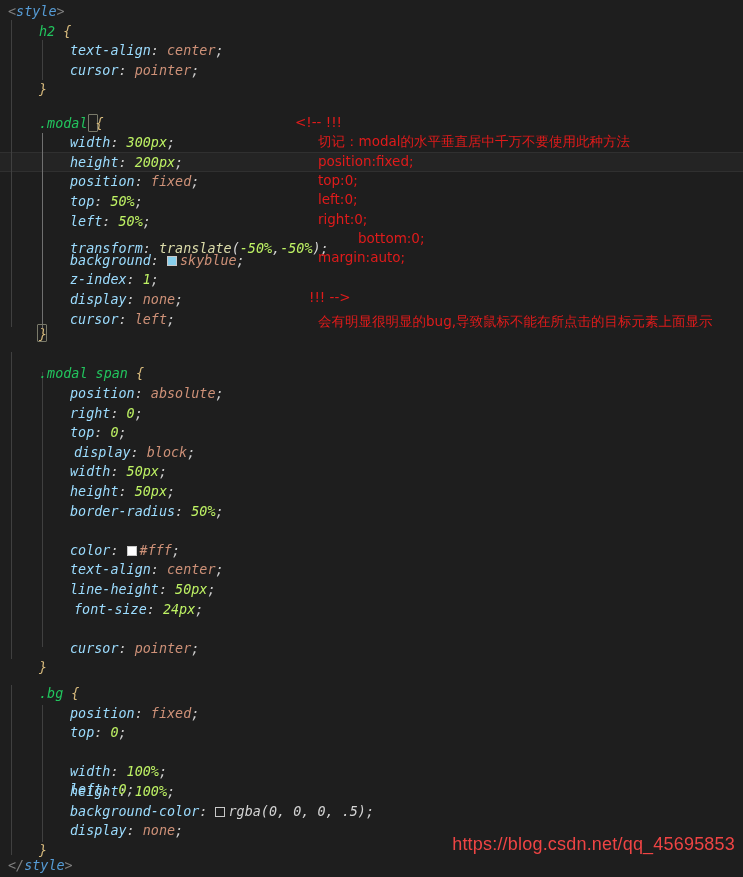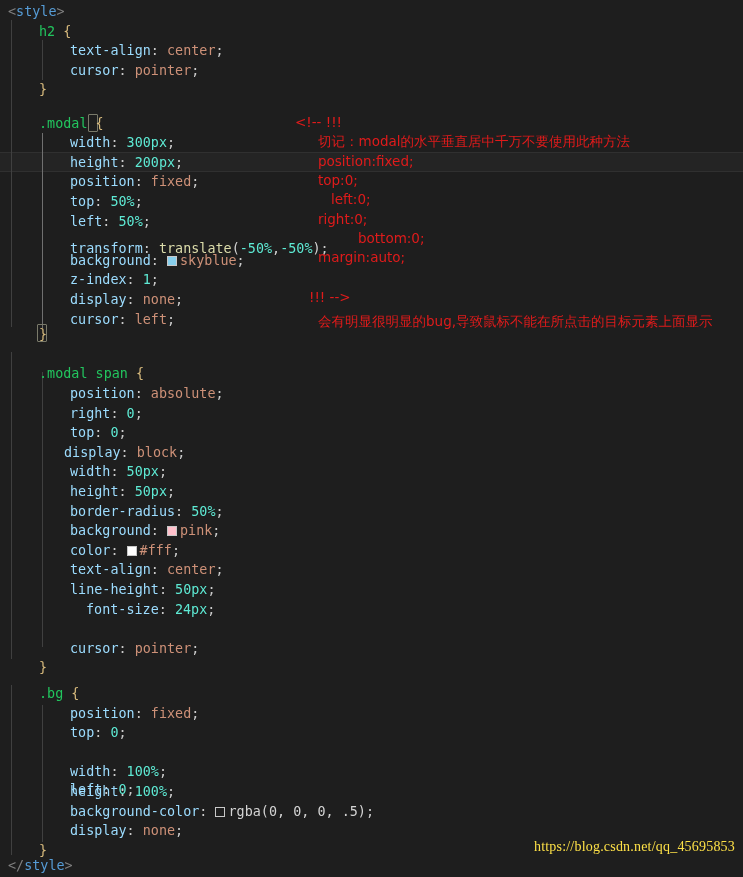--- a/index.html
+++ b/index.html
@@ -45,31 +45,32 @@
     inset: 0;
   }
   .line {
     position: absolute;
     left: 0;
     height: 19.6px;
     line-height: 19.6px;
     font-size: 13.4px;
     white-space: pre;
     letter-spacing: 0.02px;
+    font-style: italic;
   }
 
   
   .t-punct    { color: #808080; }
   .t-tag      { color: #569cd6; }
   .t-sel      { color: #22c55e; }
   .t-brace    { color: #d7ba7d; }
   .t-prop     { color: #9cdcfe; }
   .t-colon    { color: #cccccc; }
   .t-val      { color: #ce9178; }
-  .t-num      { color: #5eead4; }
+  .t-num      { color: #bef264; }
   .t-fn       { color: #dcdcaa; }
   .t-plain    { color: #d4d4d4; }
   .t-semi     { color: #cccccc; }
 
   
   .brace-box {
     position: absolute;
     border: 1px solid #7a7a6a;
     border-radius: 1px;
     pointer-events: none;
@@ -92,23 +93,23 @@
     font-size: 13.5px;
     line-height: 19.6px;
     white-space: pre;
   }
 
   
   .watermark {
     position: absolute;
     right: 8px;
     bottom: 22px;
-    color: #fde047;
-    font-family: Liberation Serif, serif;
-    font-size: 14px;
+    color: #ef4444;
+    font-family: Liberation Sans, sans-serif;
+    font-size: 18px;
     letter-spacing: 0.2px;
   }
 </style>
 </head>
 <body>
 
 <div id="editor">
 
   <div class="current-line" style="top:152px;"></div>
 
@@ -161,37 +162,36 @@
     <div class="line" style="top:325.2px; left:39px;"><span class="t-brace">}</span></div>
 
     <div class="line" style="top:364.4px; left:39px;"><span class="t-sel">.modal span</span><span class="t-plain"> </span><span class="t-brace">{</span></div>
 
     <div class="line" style="top:384px; left:70px;"><span class="t-prop">position</span><span class="t-colon">: </span><span class="t-val">absolute</span><span class="t-semi">;</span></div>
 
     <div class="line" style="top:403.6px; left:70px;"><span class="t-prop">right</span><span class="t-colon">: </span><span class="t-num">0</span><span class="t-semi">;</span></div>
 
     <div class="line" style="top:423.2px; left:70px;"><span class="t-prop">top</span><span class="t-colon">: </span><span class="t-num">0</span><span class="t-semi">;</span></div>
 
-    <div class="line" style="top:442.8px; left:64px;"><span class="t-prop">display</span><span class="t-colon">: </span><span class="t-val">block</span><span class="t-semi">;</span></div>
+    <div class="line" style="top:442.8px; left:74px;"><span class="t-prop">display</span><span class="t-colon">: </span><span class="t-val">block</span><span class="t-semi">;</span></div>
 
     <div class="line" style="top:462.4px; left:70px;"><span class="t-prop">width</span><span class="t-colon">: </span><span class="t-num">50px</span><span class="t-semi">;</span></div>
 
     <div class="line" style="top:482px; left:70px;"><span class="t-prop">height</span><span class="t-colon">: </span><span class="t-num">50px</span><span class="t-semi">;</span></div>
 
     <div class="line" style="top:501.6px; left:70px;"><span class="t-prop">border-radius</span><span class="t-colon">: </span><span class="t-num">50%</span><span class="t-semi">;</span></div>
 
-    <div class="line" style="top:521.2px; left:70px;"><span class="t-prop">background</span><span class="t-colon">: </span><span class="swatch" style="background:#ffc0cb;"></span><span class="t-val">pink</span><span class="t-semi">;</span></div>
 
     <div class="line" style="top:540.8px; left:70px;"><span class="t-prop">color</span><span class="t-colon">: </span><span class="swatch" style="background:#ffffff;"></span><span class="t-val">#fff</span><span class="t-semi">;</span></div>
 
     <div class="line" style="top:560.4px; left:70px;"><span class="t-prop">text-align</span><span class="t-colon">: </span><span class="t-val">center</span><span class="t-semi">;</span></div>
 
     <div class="line" style="top:580px; left:70px;"><span class="t-prop">line-height</span><span class="t-colon">: </span><span class="t-num">50px</span><span class="t-semi">;</span></div>
 
-    <div class="line" style="top:599.6px; left:86px;"><span class="t-prop">font-size</span><span class="t-colon">: </span><span class="t-num">24px</span><span class="t-semi">;</span></div>
+    <div class="line" style="top:599.6px; left:74px;"><span class="t-prop">font-size</span><span class="t-colon">: </span><span class="t-num">24px</span><span class="t-semi">;</span></div>
 
 
     <div class="line" style="top:638.8px; left:70px;"><span class="t-prop">cursor</span><span class="t-colon">: </span><span class="t-val">pointer</span><span class="t-semi">;</span></div>
 
     <div class="line" style="top:658.4px; left:39px;"><span class="t-brace">}</span></div>
 
     <div class="line" style="top:684px; left:39px;"><span class="t-sel">.bg</span><span class="t-plain"> </span><span class="t-brace">{</span></div>
 
     <div class="line" style="top:703.6px; left:70px;"><span class="t-prop">position</span><span class="t-colon">: </span><span class="t-val">fixed</span><span class="t-semi">;</span></div>
 
@@ -210,21 +210,21 @@
     <div class="line" style="top:840.8px; left:39px;"><span class="t-brace">}</span></div>
 
     <div class="line" style="top:856.4px; left:8px;"><span class="t-punct">&lt;/</span><span class="t-tag">style</span><span class="t-punct">&gt;</span></div>
 
   </div>
 
   <div class="note" style="left:295px; top:113px;">&lt;!-- !!!</div>
   <div class="note" style="left:318px; top:132px;">切记：modal的水平垂直居中千万不要使用此种方法</div>
   <div class="note" style="left:318px; top:152px;">position:fixed;</div>
   <div class="note" style="left:318px; top:171px;">top:0;</div>
-  <div class="note" style="left:331px; top:190px;">left:0;</div>
+  <div class="note" style="left:318px; top:190px;">left:0;</div>
   <div class="note" style="left:318px; top:210px;">right:0;</div>
   <div class="note" style="left:318px; top:229px;padding-left:40px;">bottom:0;</div>
   <div class="note" style="left:318px; top:248px;">margin:auto;</div>
   <div class="note" style="left:318px; top:268px;margin-top:44px;">会有明显很明显的bug,导致鼠标不能在所点击的目标元素上面显示</div>
   <div class="note" style="left:309px; top:288px;">!!! --&gt;</div>
 
   <div class="watermark">https://blog.csdn.net/qq_45695853</div>
 
 </div>
 

